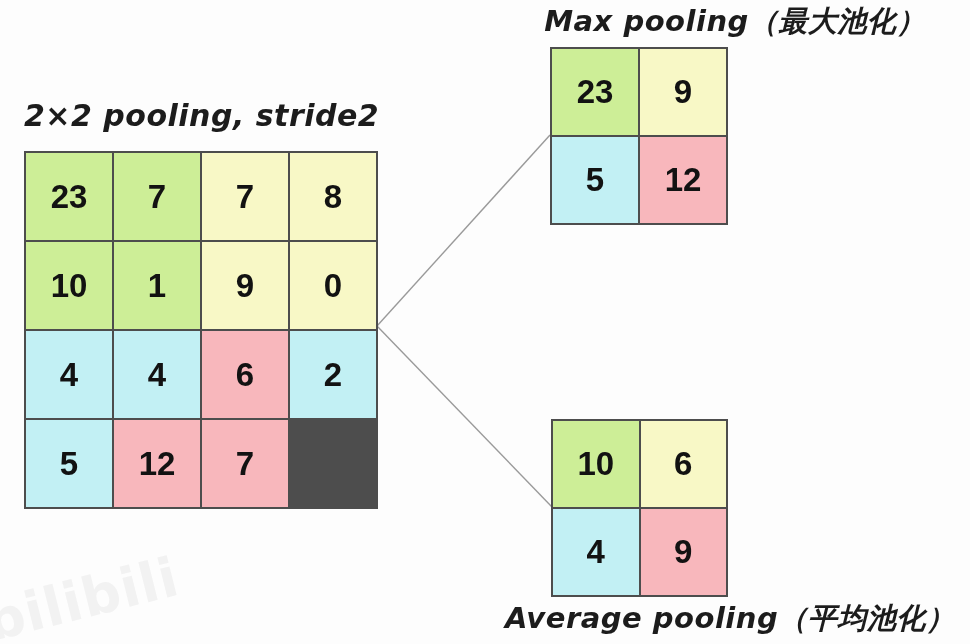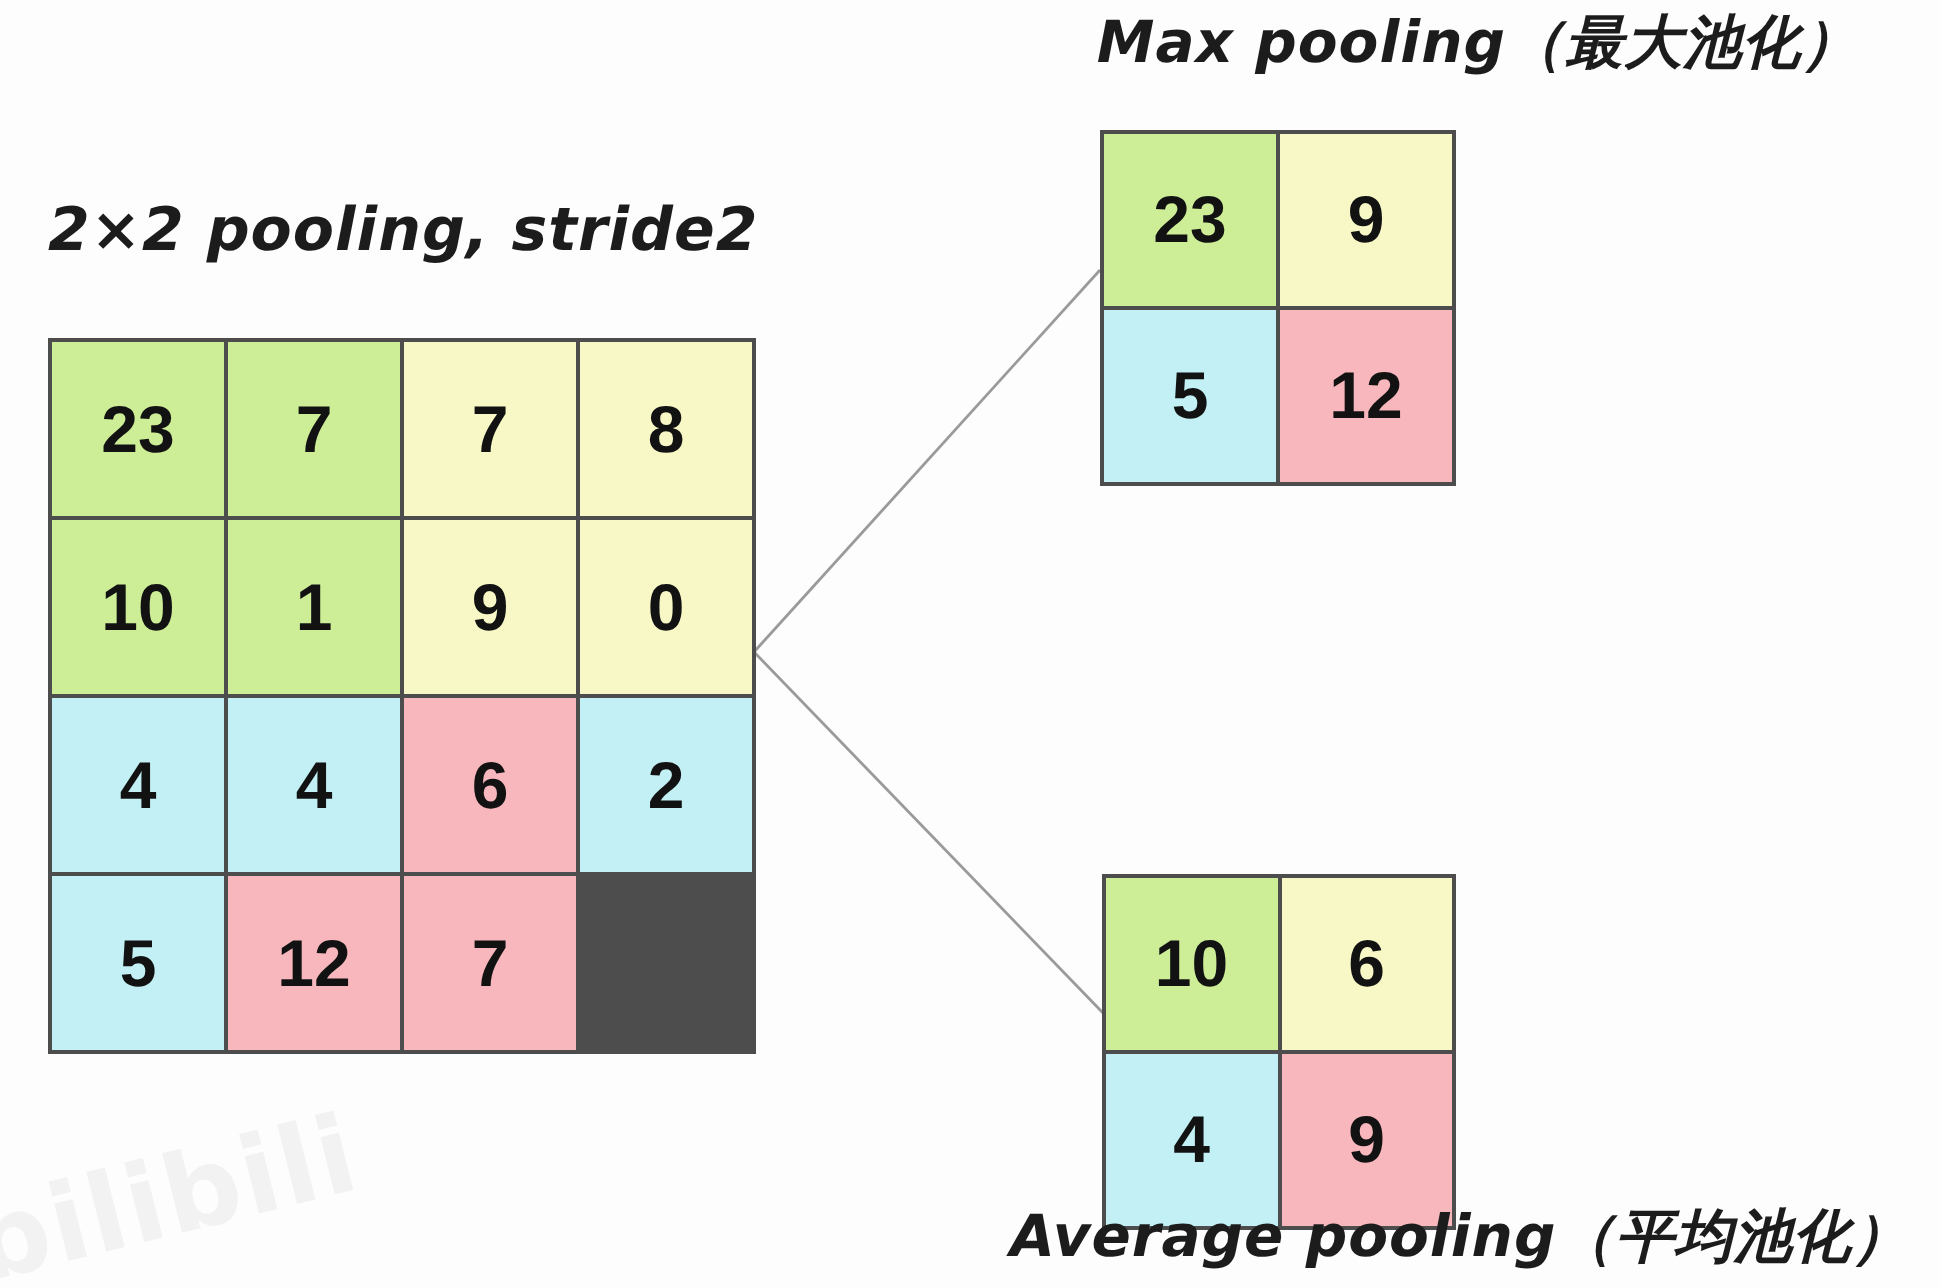--- a/index.html
+++ b/index.html
@@ -1,31 +1,30 @@
 <!DOCTYPE html>
 <html style="--green: #cdee97; --yellow: #f8f8c6; --cyan: #c2f0f4; --pink: #f8b7bc; --border: #4d4d4d; --line: #9a9a9a; --watermark: #f2f2f2;"><head>
 <meta charset="utf-8">
 <style>
   html,body{margin:0;padding:0;background:#ffffff;}
   #stage{
     position:relative;width:970px;height:644px;overflow:hidden;
     background:#fdfdfd;font-family:"Liberation Sans",sans-serif;
   }
   .hand-title{
-    position:absolute;text-align:right;
+    position:absolute;text-align:center;
     font-family:"DejaVu Sans",sans-serif;
     font-style:italic;font-weight:600;color:#1c1c1c;
     white-space:nowrap;letter-spacing:.5px;
   }
   .grid{
     position:absolute;display:grid;
     border:1px solid var(--border);
     background:var(--border);
     gap:0;
-    margin-top:18px;
   }
   .grid-4{grid-template-columns:repeat(4,1fr);grid-template-rows:repeat(4,1fr);}
   .grid-2{grid-template-columns:repeat(2,1fr);grid-template-rows:repeat(2,1fr);}
   .cell{
     display:flex;align-items:center;justify-content:center;
     border:1px solid var(--border);
     font-weight:bold;font-size:33px;color:#121212;
     font-family:"Liberation Sans",sans-serif;
   }
   .g{background:var(--green);}

